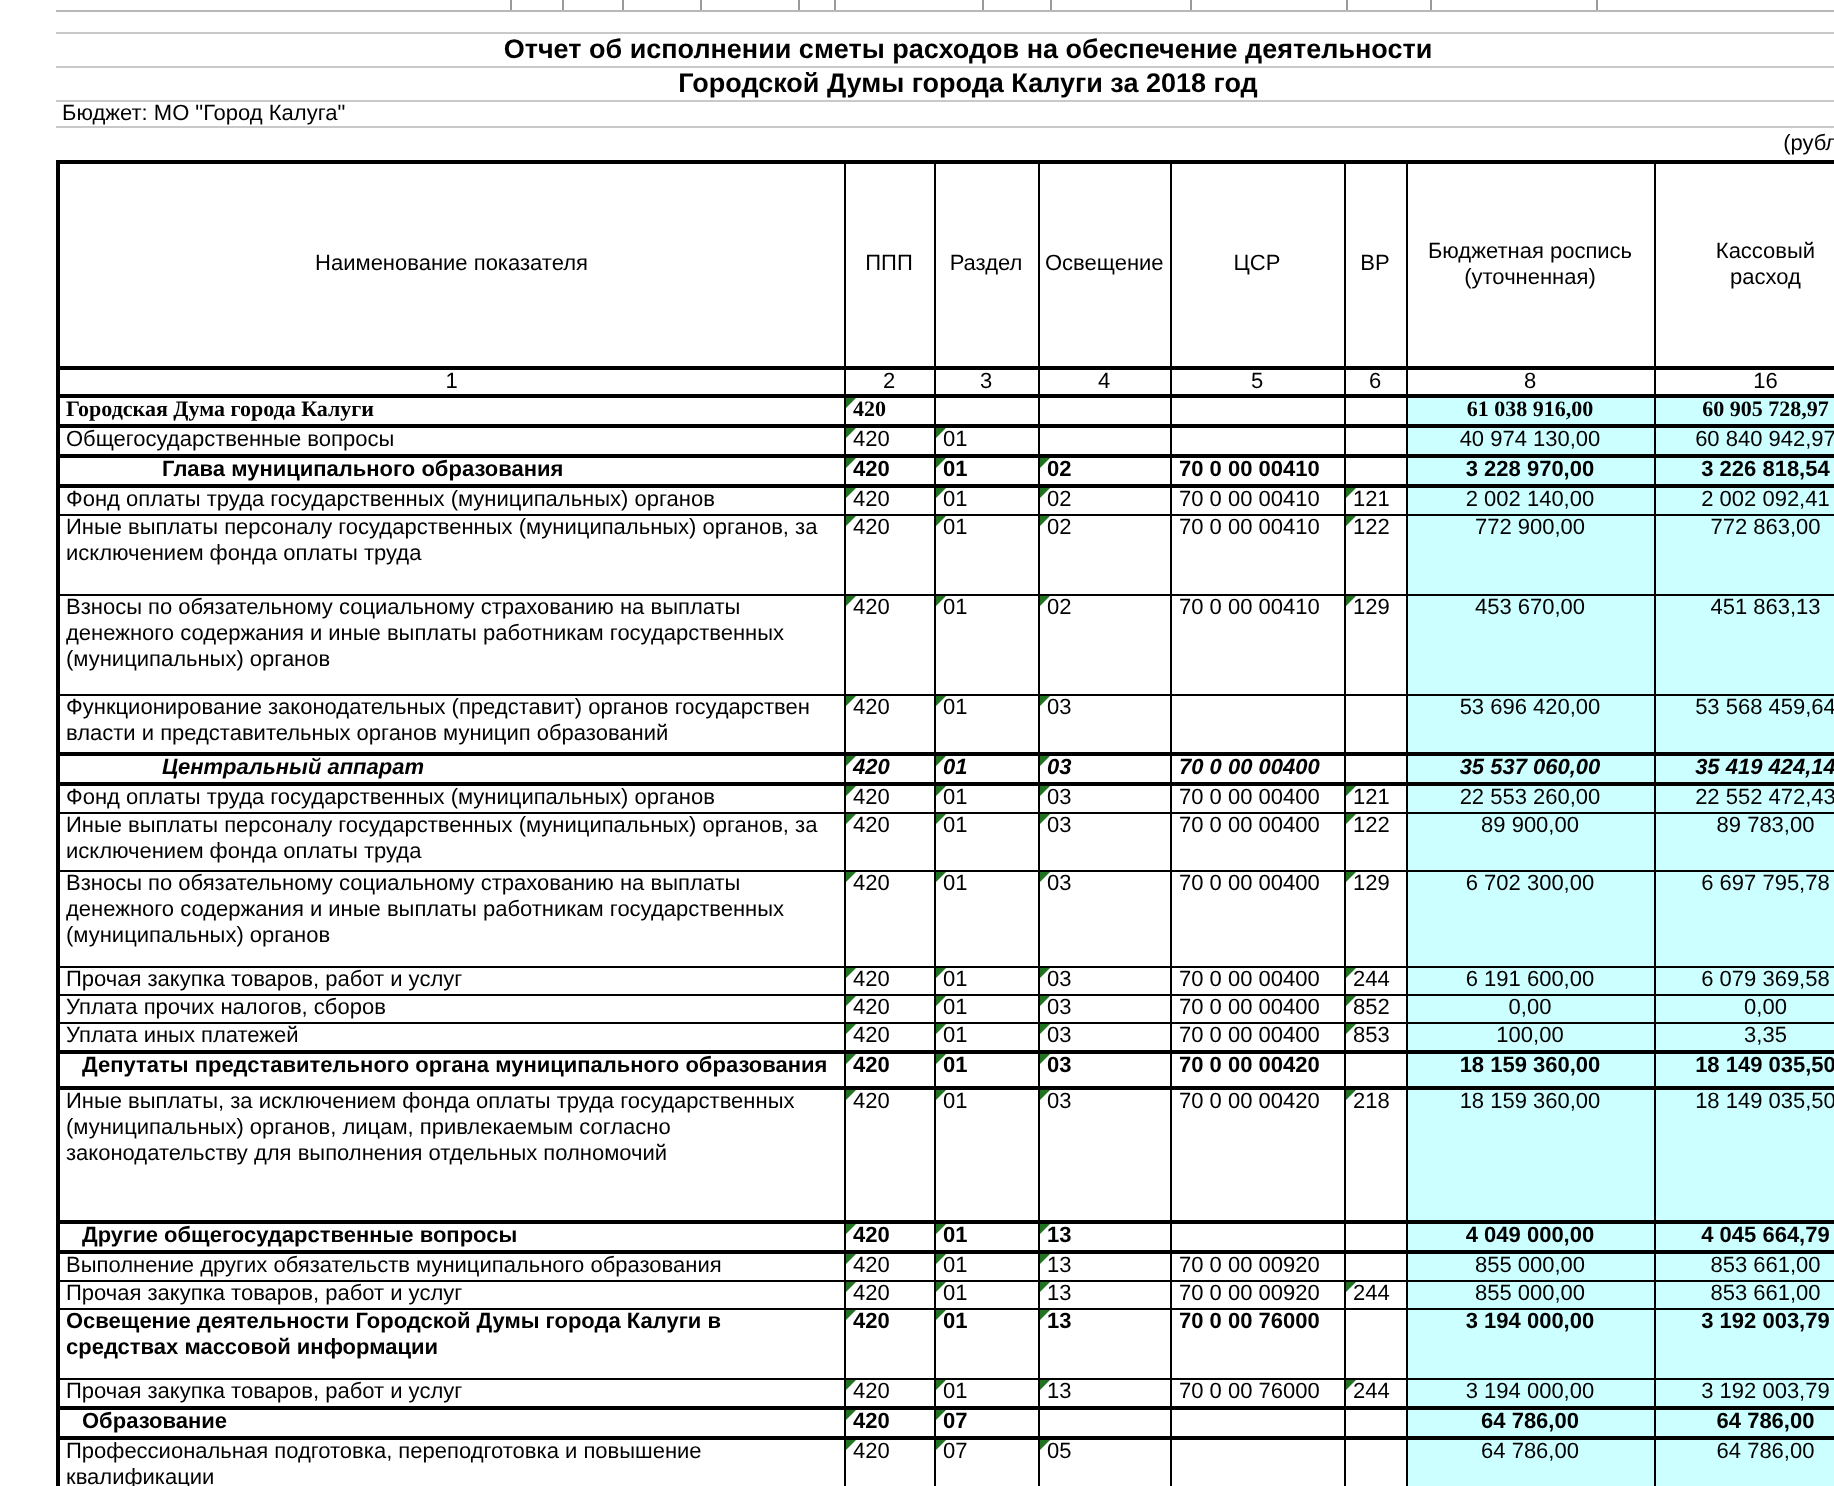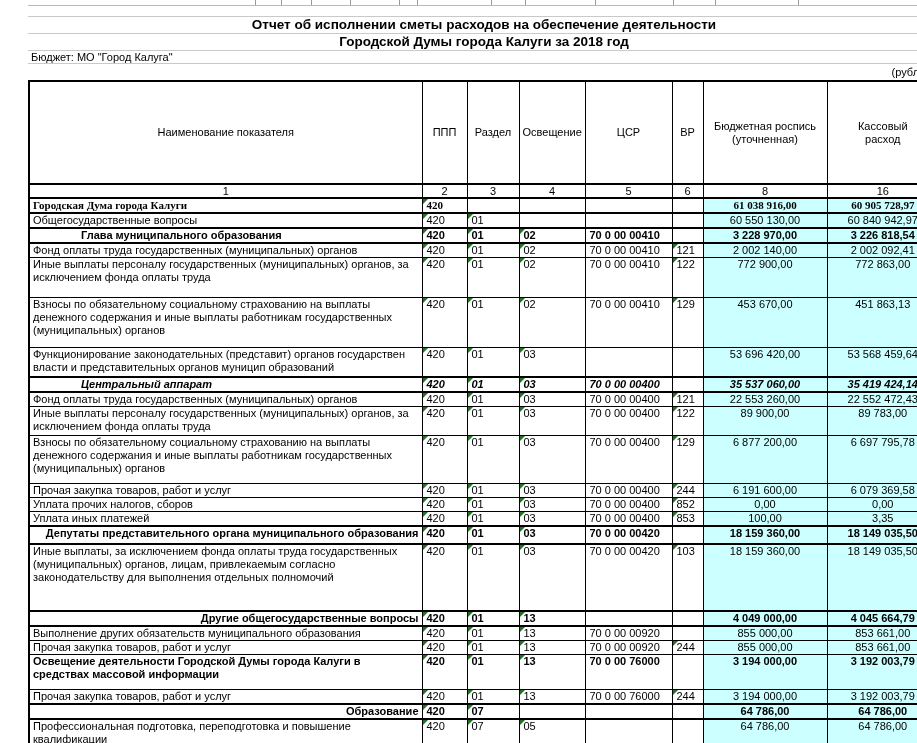--- a/index.html
+++ b/index.html
@@ -45,21 +45,21 @@
     height:103px;white-space:pre-line;border-bottom:2px solid #000;
   }
   tr.colnums td{
     height:12px;text-align:center;padding:0 1px;line-height:12px;
   }
   tbody td{vertical-align:top;position:relative;}
   td.c-name{text-align:left;}
   td.c-code{text-align:left;padding-left:4px;}
   td.c-num{text-align:center;background:var(--cyan,#CCFFFF);}
   tr.bold td{font-weight:bold;border-top-width:2px;border-bottom-width:2px;}
-  td .ind1{padding-left:8px;display:block;text-align:right;}
+  td .ind1{padding-left:8px;display:block;}
   td .ind2{padding-left:48px;display:block;}
   td .ind0{display:block;}
   .flag{
     position:absolute;top:0;left:0;width:0;height:0;
     border-top:5px solid var(--green,#217321);
     border-right:5px solid transparent;
   }
   .val{position:relative;display:block;}
 </style>
 </head>
@@ -167,21 +167,21 @@
           <td class="c-code">
             <span class="val"></span>
           </td>
           <td class="c-code">
             <span class="val"></span>
           </td>
           <td class="c-code">
             <span class="val"></span>
           </td>
           <td class="c-num">
-            <span class="val">60 550 130,00</span>
+            <span class="val">40 974 130,00</span>
           </td>
           <td class="c-num">
             <span class="val">60 840 942,97</span>
           </td>
         </tr>
         <tr class="bold " style="height: 14px;">
           <td class="c-name">
             <span class="ind2">Глава муниципального образования</span>
           </td>
           <td class="c-code">
@@ -434,21 +434,21 @@
             <span class="val">03</span>
           </td>
           <td class="c-code">
             <span class="val">70 0 00 00400</span>
           </td>
           <td class="c-code">
             <span class="flag"></span>
             <span class="val">129</span>
           </td>
           <td class="c-num">
-            <span class="val">6 877 200,00</span>
+            <span class="val">6 702 300,00</span>
           </td>
           <td class="c-num">
             <span class="val">6 697 795,78</span>
           </td>
         </tr>
         <tr class="" style="height: 13px;">
           <td class="c-name">
             <span class="ind0">Прочая закупка товаров, работ и услуг</span>
           </td>
           <td class="c-code">
@@ -580,21 +580,21 @@
           </td>
           <td class="c-code">
             <span class="flag"></span>
             <span class="val">03</span>
           </td>
           <td class="c-code">
             <span class="val">70 0 00 00420</span>
           </td>
           <td class="c-code">
             <span class="flag"></span>
-            <span class="val">103</span>
+            <span class="val">218</span>
           </td>
           <td class="c-num">
             <span class="val">18 159 360,00</span>
           </td>
           <td class="c-num">
             <span class="val">18 149 035,50</span>
           </td>
         </tr>
         <tr class="bold " style="height: 14px;">
           <td class="c-name">

